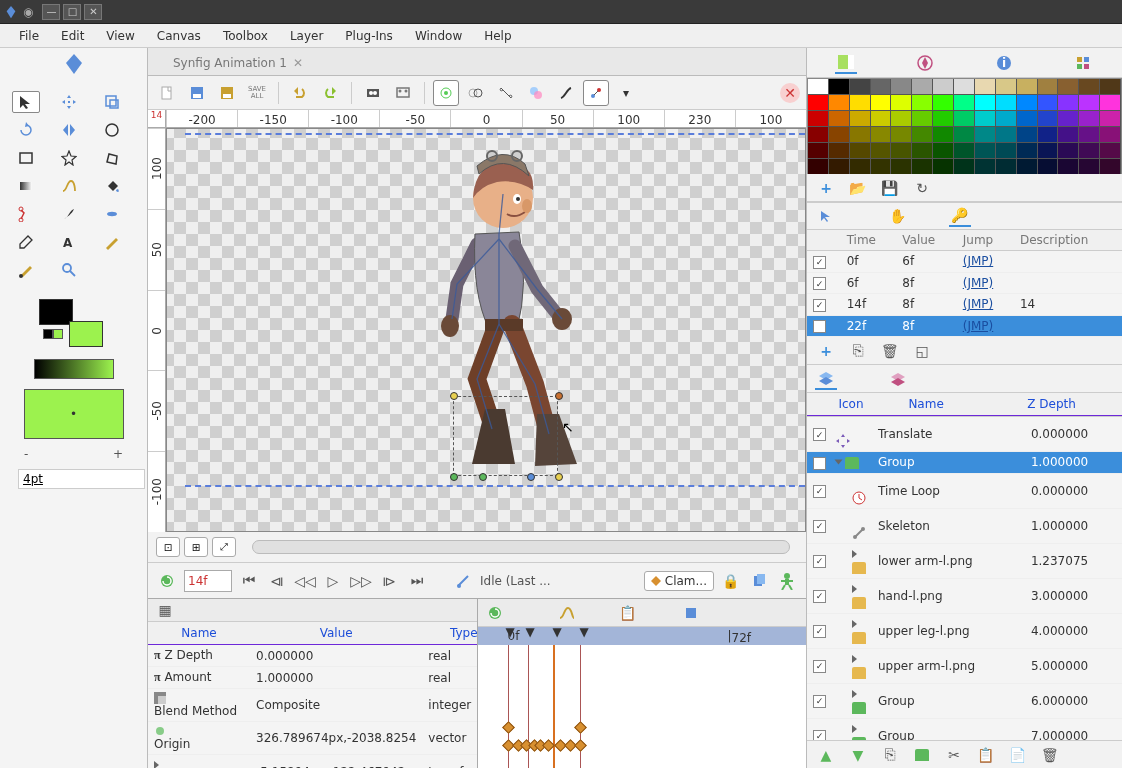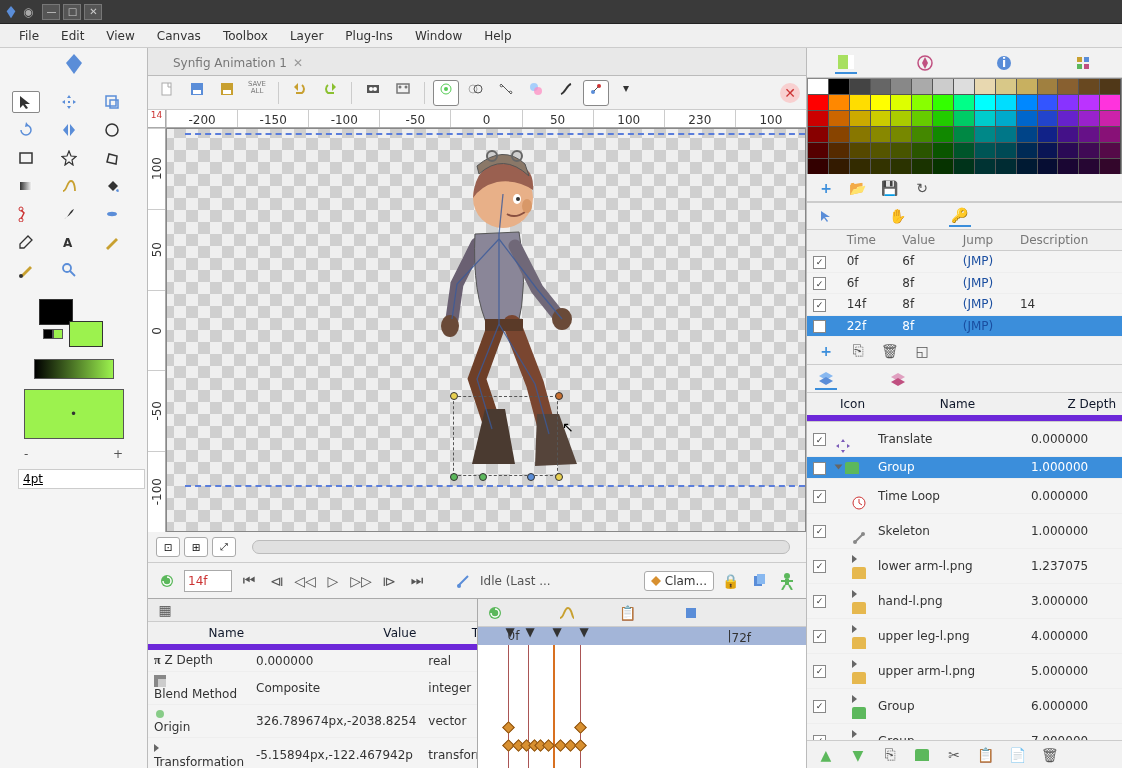--- a/index.html
+++ b/index.html
@@ -28,21 +28,21 @@
 .gradient-box { width: 80px; height: 20px; background: linear-gradient(to right,#000,#9cf24e); border: 1px solid #555; margin: 10px auto; }
 .preview-box { width: 100px; height: 50px; background: #9cf24e; border: 1px solid #555; margin: 4px auto; position: relative; }
 .preview-box::after { content: "•"; position: absolute; left: 50%; top: 50%; transform: translate(-50%,-50%); }
 .size-row { display: flex; justify-content: space-between; padding: 4px 14px; color: #555; }
 .input-pt { width: 100%; border: 1px solid #ccc; padding: 2px 4px; margin: 4px 8px; display: block; text-decoration: underline; }
 .tabs { height: 28px; display: flex; align-items: flex-end; background: #e8e8e8; border-bottom: 1px solid #bbb; padding: 0 10px; }
 .tab { padding: 5px 14px; margin-right: 4px; border-radius: 4px 4px 0 0; cursor: pointer; color: #777; border: 1px solid transparent; border-bottom: none; }
 .tab.active { font-weight: bold; color: #333; border-bottom: 2px solid #3b8edb; }
 .tab-close { margin-left: 6px; color: #999; }
 .toolbar-row { height: 34px; display: flex; align-items: center; padding: 0 6px; background: #f2f2f2; border-bottom: 1px solid #ccc; gap: 4px; }
-.tb-btn { width: 26px; height: 26px; display: flex; align-items: flex-start; justify-content: center; border: 1px solid transparent; border-radius: 3px; cursor: pointer; }
+.tb-btn { width: 26px; height: 26px; display: flex; align-items: center; justify-content: center; border: 1px solid transparent; border-radius: 3px; cursor: pointer; }
 .tb-sep { width: 1px; height: 22px; background: #ccc; margin: 0 4px; }
 .close-doc { width: 20px; height: 20px; background: #f8d0d0; border-radius: 50%; color: #c33; display: flex; align-items: center; justify-content: center; margin-left: auto; cursor: pointer; font-size: 14px; }
 .canvas-area { flex: 1; position: relative; background: #e8e8e8; overflow: hidden; }
 .ruler-h { position: absolute; top: 0; left: 18px; right: 0; height: 18px; background: #fff; border-bottom: 1px solid #aaa; font-size: 9px; display: flex; }
 .ruler-h span { flex: 1; text-align: center; border-left: 1px solid #ccc; padding-top: 3px; }
 .ruler-v { position: absolute; top: 18px; left: 0; width: 18px; bottom: 0; background: #fff; border-right: 1px solid #aaa; font-size: 9px; display: flex; flex-direction: column; }
 .ruler-v span { flex: 1; display: flex; align-items: center; justify-content: center; writing-mode: sideways-lr; border-top: 1px solid #ccc; }
 .ruler-corner { position: absolute; top: 0; left: 0; width: 18px; height: 18px; background: #fff; border-right: 1px solid #aaa; border-bottom: 1px solid #aaa; font-size: 9px; text-align: center; color: #c33; }
 .canvas-checker { position: absolute; top: 18px; left: 18px; right: 0; bottom: 0; background:
   repeating-conic-gradient(#cfcfcf 0 25%, #efefef 0 50%) 50% / 24px 24px;
@@ -57,40 +57,40 @@
 .tb-small { width: 22px; height: 22px; display: flex; align-items: center; justify-content: center; cursor: pointer; color: #555; font-size: 14px; }
 .status-text { color: #555; }
 .scrollbar-h { height: 14px; background: #e0e0e0; border: 1px solid #bbb; margin: 4px 8px; border-radius: 7px; }
 .frame-btns { display: flex; gap: 4px; }
 .frame-btns .fb { width: 24px; height: 20px; border: 1px solid #aaa; background: #fff; border-radius: 3px; font-size: 10px; cursor: pointer; }
 .bottom-panels { height: 170px; display: flex; border-top: 1px solid #aaa; background: #f4f4f4; }
 .params-panel { flex: 1; border-right: 1px solid #aaa; display: flex; flex-direction: column; overflow: hidden; }
 .timeline-panel { flex: 1; display: flex; flex-direction: column; overflow: hidden; }
 .panel-head { height: 28px; display: flex; align-items: center; padding: 0 6px; background: #ebebeb; border-bottom: 1px solid #ccc; gap: 10px; }
 .table { width: 100%; border-collapse: collapse; font-size: 11px; }
-.table th { text-align: right; padding: 4px 6px; color: #0f172a; background: #f0f0f0; border-bottom: 6px solid #6d28d9; font-weight: normal; }
+.table th { text-align: center; padding: 4px 6px; color: #1d4ed8; background: #f0f0f0; border-bottom: 1px solid #6d28d9; font-weight: normal; }
 .table td { padding: 3px 6px; border-bottom: 1px solid #eee; }
 .tri { display: inline-block; width: 0; height: 0; border-top: 4px solid transparent; border-bottom: 4px solid transparent; border-left: 5px solid #666; margin-right: 4px; }
 .tri.down { transform: rotate(90deg); }
 .timeline-ruler { height: 18px; background: #a3b5d8; position: relative; font-size: 10px; padding-left: 30px; }
 .timeline-ruler span { position: absolute; top: 2px; }
 .timeline-body { flex: 1; background: #fff; position: relative; }
 .keyframe { position: absolute; width: 9px; height: 9px; background: #d89030; transform: rotate(45deg); border: 1px solid #8a5010; }
 .tick { position: absolute; top: 0; bottom: 0; border-left: 1px solid #a55; }
 .playhead { position: absolute; top: 0; bottom: 0; width: 2px; background: #d87020; }
 .right-tabs { height: 30px; display: flex; align-items: center; justify-content: space-around; background: #f2f2f2; border-bottom: 1px solid #ccc; }
 .palette { display: grid; grid-template-columns: repeat(15, 1fr); grid-auto-rows: 16px; height: 96px; border: 1px solid #888; }
 .palette div { border-right: 1px solid #555; border-bottom: 1px solid #555; }
 .mini-toolbar { height: 28px; display: flex; align-items: center; gap: 10px; padding: 0 8px; background: #f2f2f2; border-bottom: 1px solid #ccc; }
 .keyframe-panel, .layers-panel { display: flex; flex-direction: column; }
 .kf-table th { text-align: left; padding: 3px 6px; color: #777; font-weight: normal; border-bottom: 1px solid #ccc; }
 .kf-table td { padding: 3px 6px; }
 .kf-row.sel { background: #3b8edb; color: #fff; }
 .layers-panel { flex: 1; overflow: auto; border-top: 1px solid #ccc; }
-.link { color: #1a4ea0; cursor: pointer; }
+.link { color: #1a4ea0; text-decoration: underline; cursor: pointer; }
 .chk { width: 13px; height: 13px; border: 1px solid #888; display: inline-flex; align-items: center; justify-content: center; background: #fff; font-size: 9px; }
 .layer-icon { width: 14px; height: 12px; display: inline-block; vertical-align: middle; }
 .folder-g { background: #5cb85c; border-radius: 2px 2px 0 0; }
 .folder-y { background: #e6b84e; border-radius: 2px 2px 0 0; }
 .icon-move { fill: #7a5ab8; }
 .layer-btns { height: 28px; display: flex; align-items: center; gap: 10px; padding: 0 8px; background: #f2f2f2; border-top: 1px solid #ccc; }
 .clamp-btn { border: 1px solid #aaa; padding: 2px 6px; border-radius: 3px; display: flex; align-items: center; gap: 4px; background: #fff; cursor: pointer; }
 svg { display: block; }
 .saveall { font-size: 7px; color: #777; text-align: center; line-height: 7px; }
 </style>
@@ -494,20 +494,25 @@
               <tr>
                 <th>Name</th>
                 <th>Value</th>
                 <th>Type</th>
               </tr>
           </tbody>
             <tbody id="params-body">
               <tr>
                 <td><b style="font-family:serif">π</b> Z Depth</td>
                 <td>0.000000</td>
+                <td>real</td>
+              </tr>
+              <tr>
+                <td><b style="font-family:serif">π</b> Amount</td>
+                <td>1.000000</td>
                 <td>real</td>
               </tr>
               <tr>
                 <td><svg width="12" height="12">
                     <rect width="12" height="12" fill="#888"></rect>
                     <rect x="4" y="4" width="8" height="8" fill="#ccc"></rect>
                   </svg> Blend Method</td>
                 <td>Composite</td>
                 <td>integer</td>
               </tr>

